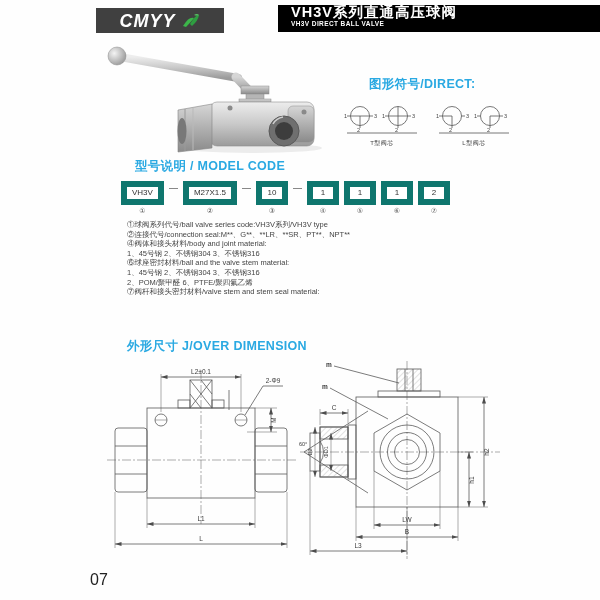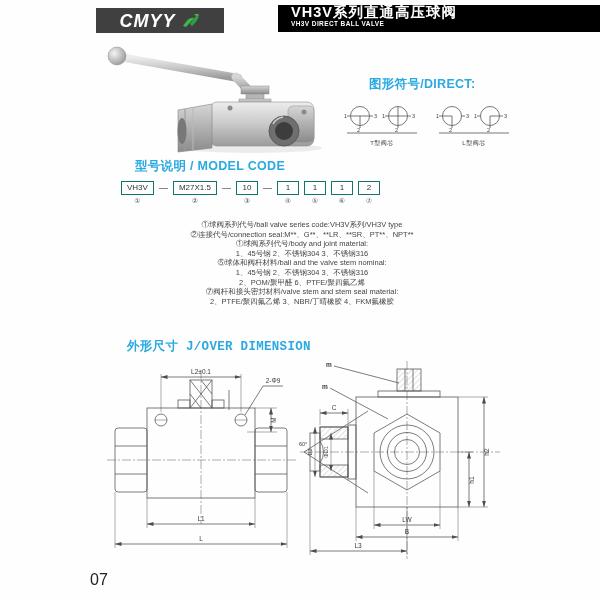--- a/index.html
+++ b/index.html
@@ -10,39 +10,39 @@
   .logo-box{position:absolute;left:96px;top:8px;width:128px;height:25px;background:#404040;display:flex;align-items:center;justify-content:center;gap:5px;}
   .logo-text{color:#fff;font-weight:bold;font-style:italic;font-size:18px;letter-spacing:1px;line-height:1;}
   .banner{position:absolute;left:278px;top:5px;width:359px;height:27px;background:#000000;padding-left:13px;box-sizing:border-box;display:flex;flex-direction:column;justify-content:flex-start;}
   .banner-cn{color:#fff;font-size:14.5px;font-weight:600;line-height:15px;letter-spacing:1px;}
   .banner-en{color:#fff;font-size:6.5px;font-weight:bold;letter-spacing:0.4px;line-height:8px;}
 
   
   .sec-head{position:absolute;color:#2aa9e2;font-size:12.5px;font-weight:bold;letter-spacing:0.3px;}
   #symbol-head{left:369px;top:76px;}
   #model-head{left:127px;top:158px;margin-left:8px;}
-  #dim-head{left:127px;top:338px;font-family:Liberation Mono, monospace;}
+  #dim-head{left:127px;top:338px;}
 
   
   .photo-wrap{position:absolute;left:92px;top:44px;width:240px;height:112px;}
 
   
   .symbols-row{position:absolute;left:344px;top:102px;display:flex;gap:16px;}
   .sym-group{display:flex;flex-direction:column;align-items:center;}
   .sym-caption{font-size:6px;color:#444;margin-top:1px;letter-spacing:0.5px;}
 
   
   .mc-row{position:absolute;left:121px;top:181px;display:flex;align-items:flex-start;gap:5px;}
   .mc-item{display:flex;flex-direction:column;align-items:center;}
-  .mc-box{border:1px solid #0f766e;background:#fff;color:#333;font-size:8px;height:12px;line-height:12px;padding:0 5px;min-width:10px;text-align:center;}
+  .mc-box{border:6px solid #0f766e;background:#fff;color:#333;font-size:8px;height:12px;line-height:12px;padding:0 5px;min-width:10px;text-align:center;}
   .mc-dash{font-size:9px;color:#444;line-height:14px;}
   .mc-idx{font-size:7px;color:#555;margin-top:2px;line-height:8px;}
 
   
-  .notes{position:absolute;left:127px;top:220px;width:350px;text-align:center;}
+  .notes{position:absolute;left:127px;top:220px;width:350px;}
   .note-line{font-size:7.5px;color:#454545;line-height:9.6px;white-space:nowrap;}
 
   
   .front-view{position:absolute;left:105px;top:358px;width:195px;height:212px;}
   .side-view{position:absolute;left:298px;top:353px;width:205px;height:218px;}
   svg text{font-family:"Liberation Sans",sans-serif;}
 
   .page-num{position:absolute;left:90px;top:571px;font-size:16px;color:#222;}
 </style>
 </head>
@@ -201,27 +201,26 @@
     </div>
     <div class="mc-item">
       <div class="mc-box">2</div>
       <div class="mc-idx">⑦</div>
     </div>
   </div>
 
   <div class="notes">
     <div class="note-line">①球阀系列代号/ball valve series code:VH3V系列/VH3V type</div>
     <div class="note-line">②连接代号/connection seal:M**、G**、**LR、**SR、PT**、NPT**</div>
-    <div class="note-line">①球阀系列代号/body and joint material:</div>
+    <div class="note-line">④阀体和接头材料/body and joint material:</div>
     <div class="note-line">1、45号钢    2、不锈钢304    3、不锈钢316</div>
-    <div class="note-line">⑤球体和阀杆材料/ball and the valve stem nominal:</div>
+    <div class="note-line">⑥球座密封材料/ball and the valve stem material:</div>
     <div class="note-line">1、45号钢    2、不锈钢304    3、不锈钢316</div>
     <div class="note-line">2、POM/聚甲醛 6、PTFE/聚四氟乙烯</div>
     <div class="note-line">⑦阀杆和接头密封材料/valve stem and stem seal material:</div>
-    <div class="note-line">2、PTFE/聚四氟乙烯 3、NBR/丁晴橡胶 4、FKM氟橡胶</div>
   </div>
 
   <div class="sec-head" id="dim-head">外形尺寸 J/OVER DIMENSION</div>
 
   <div class="front-view">
     <svg width="195" height="212" viewBox="0 0 195 212">
       <defs>
         <marker id="arF" markerWidth="7" markerHeight="5" refX="6.5" refY="2" orient="auto-start-reverse" markerUnits="userSpaceOnUse">
           <path d="M0,0 L6.5,2 L0,4 Z" fill="#4d4d4d"></path>
         </marker>

